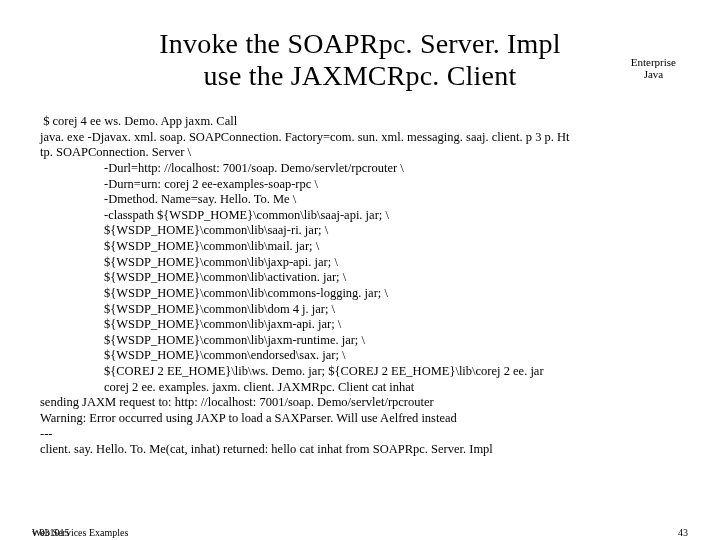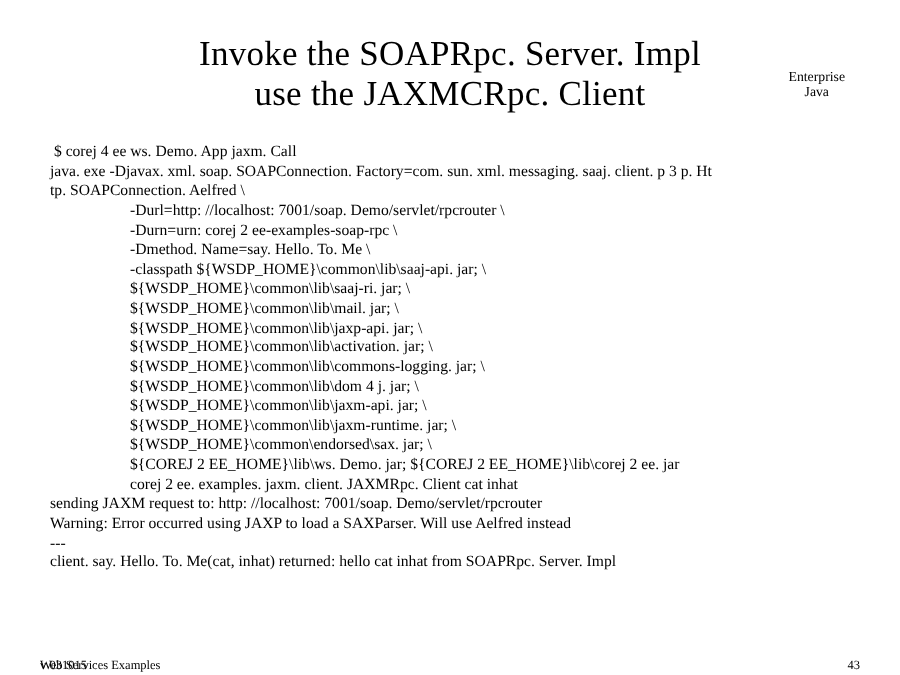--- a/index.html
+++ b/index.html
@@ -64,21 +64,21 @@
 </div>
 
 <div class="title">
   <div>Invoke the SOAPRpc. Server. Impl</div>
   <div>use the JAXMCRpc. Client</div>
 </div>
 
 <div class="code-block">
 <span> $ corej 4 ee ws. Demo. App jaxm. Call</span>
 <span>java. exe -Djavax. xml. soap. SOAPConnection. Factory=com. sun. xml. messaging. saaj. client. p 3 p. Ht</span>
-<span>tp. SOAPConnection. Aelfred \</span>
+<span>tp. SOAPConnection. Server \</span>
 <span class="indent1">-Durl=http: //localhost: 7001/soap. Demo/servlet/rpcrouter \</span><span class="indent1">-Durn=urn: corej 2 ee-examples-soap-rpc \</span><span class="indent1">-Dmethod. Name=say. Hello. To. Me \</span><span class="indent1">-classpath ${WSDP_HOME}\common\lib\saaj-api. jar; \</span><span class="indent1">${WSDP_HOME}\common\lib\saaj-ri. jar; \</span><span class="indent1">${WSDP_HOME}\common\lib\mail. jar; \</span><span class="indent1">${WSDP_HOME}\common\lib\jaxp-api. jar; \</span><span class="indent1">${WSDP_HOME}\common\lib\activation. jar; \</span><span class="indent1">${WSDP_HOME}\common\lib\commons-logging. jar; \</span><span class="indent1">${WSDP_HOME}\common\lib\dom 4 j. jar; \</span><span class="indent1">${WSDP_HOME}\common\lib\jaxm-api. jar; \</span><span class="indent1">${WSDP_HOME}\common\lib\jaxm-runtime. jar; \</span><span class="indent1">${WSDP_HOME}\common\endorsed\sax. jar; \</span><span class="indent1">${COREJ 2 EE_HOME}\lib\ws. Demo. jar; ${COREJ 2 EE_HOME}\lib\corej 2 ee. jar</span><span class="indent1">corej 2 ee. examples. jaxm. client. JAXMRpc. Client cat inhat</span><span>sending JAXM request to: http: //localhost: 7001/soap. Demo/servlet/rpcrouter</span>
 <span>Warning: Error occurred using JAXP to load a SAXParser. Will use Aelfred instead</span>
 <span>---</span>
 <span>client. say. Hello. To. Me(cat, inhat) returned: hello cat inhat from SOAPRpc. Server. Impl</span>
 </div>
 
 <div class="footer">
   <span class="left">v 031015</span>
   <span class="center">Web Services Examples</span>
   <span class="right">43</span>

